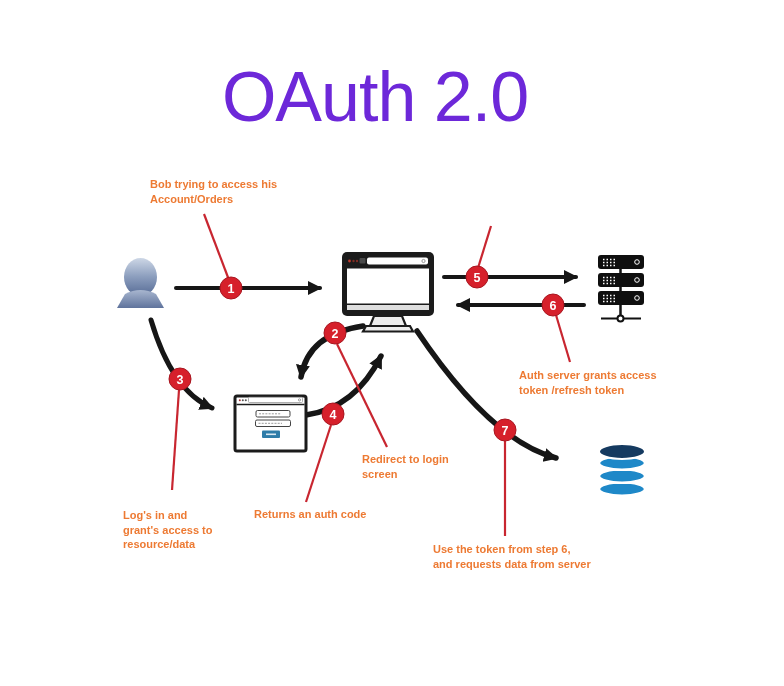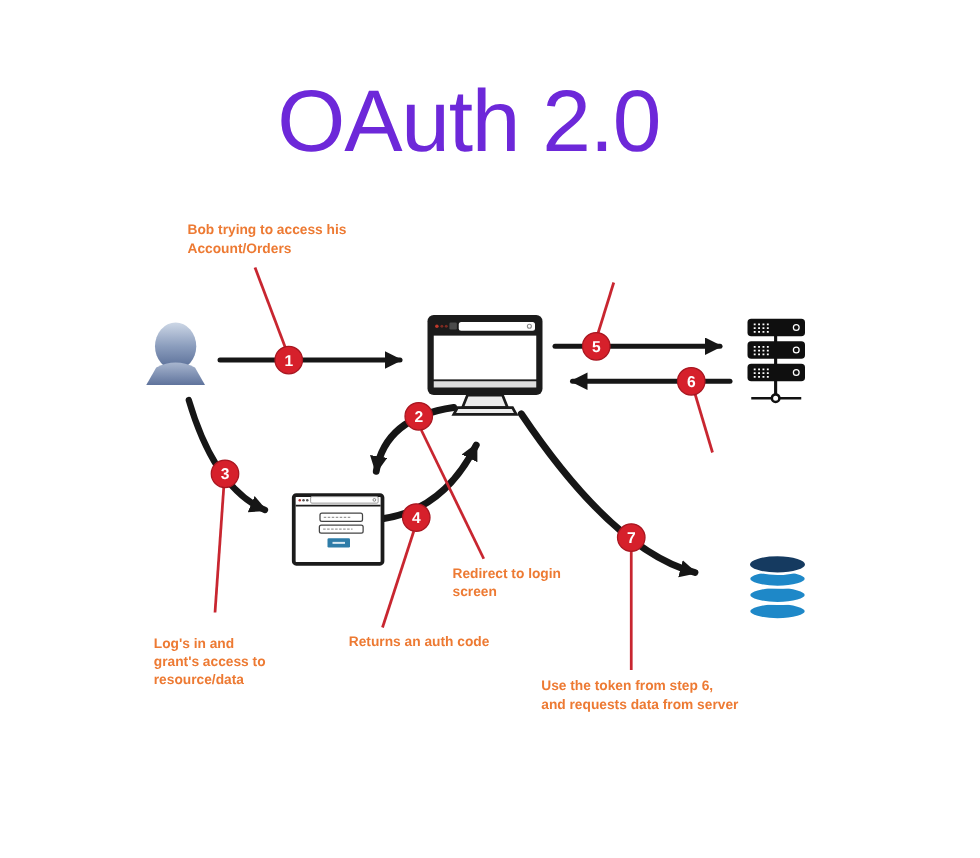--- a/index.html
+++ b/index.html
@@ -10,33 +10,35 @@
          font-size:70px;font-weight:300;letter-spacing:-1px;color:#6d28d9;
          font-family:"Liberation Sans", sans-serif;white-space:nowrap;}
   .note{position:absolute;color:#ED7A33;font-size:11px;font-weight:700;
         line-height:14.5px;white-space:pre-line;
         font-family:"Liberation Sans", sans-serif;}
   #note-step1{left:150px;top:177px;}
   #note-step5{left:440px;top:183px;}
   #note-step6{left:519px;top:368px;}
   #note-step2{left:362px;top:452px;}
   #note-step3{left:123px;top:488px;margin-top:20px;}
-  #note-step4{left:279px;top:507px;}
+  #note-step4{left:254px;top:507px;}
   #note-step7{left:433px;top:542px;}
   .badge-num{font:700 12.5px "Liberation Sans", sans-serif;fill:#ffffff;}
 </style>
 </head>
 <body>
 
 <div id="canvas">
 
   <div class="title">OAuth 2.0</div>
 
   <div class="note" id="note-step1">Bob trying to access his
 Account/Orders</div>
+  <div class="note" id="note-step6">Auth server grants access
+token /refresh token</div>
   <div class="note" id="note-step2">Redirect to login
 screen</div>
   <div class="note" id="note-step3">Log's in and
 grant's access to
 resource/data</div>
   <div class="note" id="note-step4">Returns an auth code</div>
   <div class="note" id="note-step7">Use the token from step 6,
 and requests data from server</div>
 
   <svg id="diagram" width="784" height="686" viewBox="0 0 784 686" xmlns="http://www.w3.org/2000/svg">

